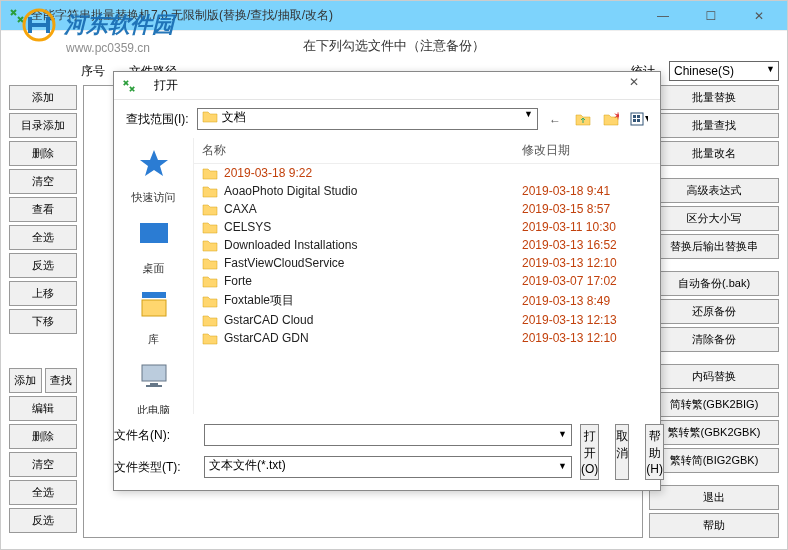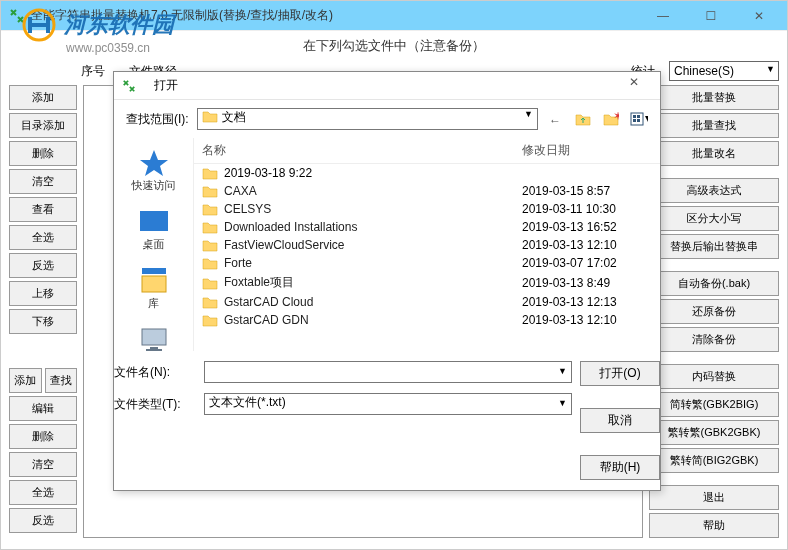--- a/index.html
+++ b/index.html
@@ -30,38 +30,38 @@
 .dlg-title .t{flex:1}
 .dlg-close{width:36px;height:22px;text-align:center;color:#555}
 .dlg-body{display:flex;flex-direction:column;height:calc(100% - 28px)}
 .dlg-lookrow{display:flex;align-items:center;gap:8px;padding:8px 12px}
 .look-combo{flex:1;border:1px solid #777;height:22px;display:flex;align-items:flex-start;padding:0 4px;background:#fff;position:relative}
 .look-combo::after{content:"▼";position:absolute;right:4px;font-size:9px}
 .navicons{display:flex;gap:10px;align-items:center}
 .navicons span{width:18px;height:18px;display:flex;align-items:center;justify-content:center;color:#555}
 .dlg-content{display:flex;flex:1;overflow:hidden}
 .places{width:80px;display:flex;flex-direction:column;align-items:center;gap:6px;padding:6px 0;border-right:1px solid #eee}
-.place{display:flex;flex-direction:column;align-items:center;gap:2px;width:100%;padding:4px 15px;cursor:pointer}
+.place{display:flex;flex-direction:column;align-items:center;gap:14px;width:100%;padding:4px 15px;cursor:pointer}
 .place svg{width:32px;height:28px}
 .place .lbl{font-size:11px;color:#333}
 .filelist{flex:1;display:flex;flex-direction:column}
 .fl-head{display:flex;padding:4px 8px;color:#555;border-bottom:1px solid #eee}
 .fl-head .c1{flex:1}
 .fl-head .c2{width:130px}
 .fl-rows{flex:1;overflow:auto}
 .fl-row{display:flex;align-items:center;padding:2px 8px;gap:6px}
 .fl-row .fico{width:16px;height:14px}
 .fl-row .name{flex:1;color:#222}
-.fl-row .date{width:130px;color:#000000}
+.fl-row .date{width:130px;color:#c2410c}
 .dlg-bottom{padding:10px 0;display:flex;flex-direction:column;gap:8px}
 .dlg-row{display:flex;align-items:center;gap:10px}
 .dlg-row label{width:80px}
 .dlg-input{flex:1;border:1px solid #777;height:22px;background:#fff;position:relative}
 .dlg-input::after{content:"▼";position:absolute;right:4px;top:4px;font-size:9px}
-.dlg-btncol{width:80px;display:flex;flex-direction:column;gap:22px;margin-left:8px}
+.dlg-btncol{width:80px;display:flex;flex-direction:row;gap:16px;margin-left:8px}
 .dlg-btn{border:1px solid #888;background:#f0f0f0;padding:3px 0;text-align:center;cursor:pointer}
 .dlg-bottom-wrap{display:flex}
 .dlg-bottom-left{flex:1;display:flex;flex-direction:column;gap:10px}
 .folder-ico{fill:#ffd66e;stroke:#d4a017;stroke-width:.5}
 .star-ico{fill:#2b7cd3}
 .app-ico path{stroke-width:2;fill:none}
 </style>
 </head>
 <body>
 
@@ -239,20 +239,27 @@
             <div class="fl-row">
               <svg class="fico" viewBox="0 0 16 14">
                 <path class="folder-ico" d="M1 3h5l2 2h7v8H1z"></path>
               </svg>
               <span class="date">2019-03-18 9:22</span>
             </div>
             <div class="fl-row">
               <svg class="fico" viewBox="0 0 16 14">
                 <path class="folder-ico" d="M1 3h5l2 2h7v8H1z"></path>
               </svg>
+              <span class="name">AoaoPhoto Digital Studio</span>
+              <span class="date">2019-03-18 9:41</span>
+            </div>
+            <div class="fl-row">
+              <svg class="fico" viewBox="0 0 16 14">
+                <path class="folder-ico" d="M1 3h5l2 2h7v8H1z"></path>
+              </svg>
               <span class="name">CAXA</span>
               <span class="date">2019-03-15 8:57</span>
             </div>
             <div class="fl-row">
               <svg class="fico" viewBox="0 0 16 14">
                 <path class="folder-ico" d="M1 3h5l2 2h7v8H1z"></path>
               </svg>
               <span class="name">CELSYS</span>
               <span class="date">2019-03-11 10:30</span>
             </div>

